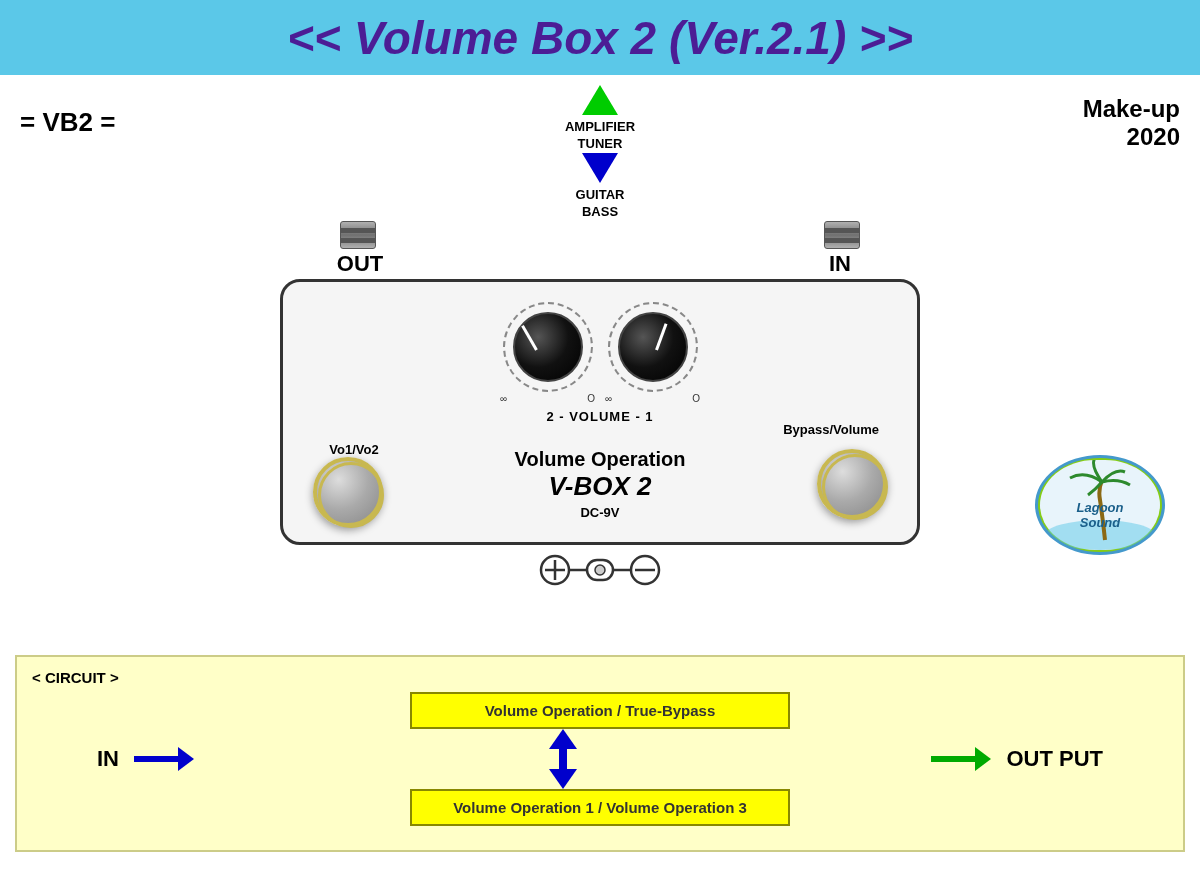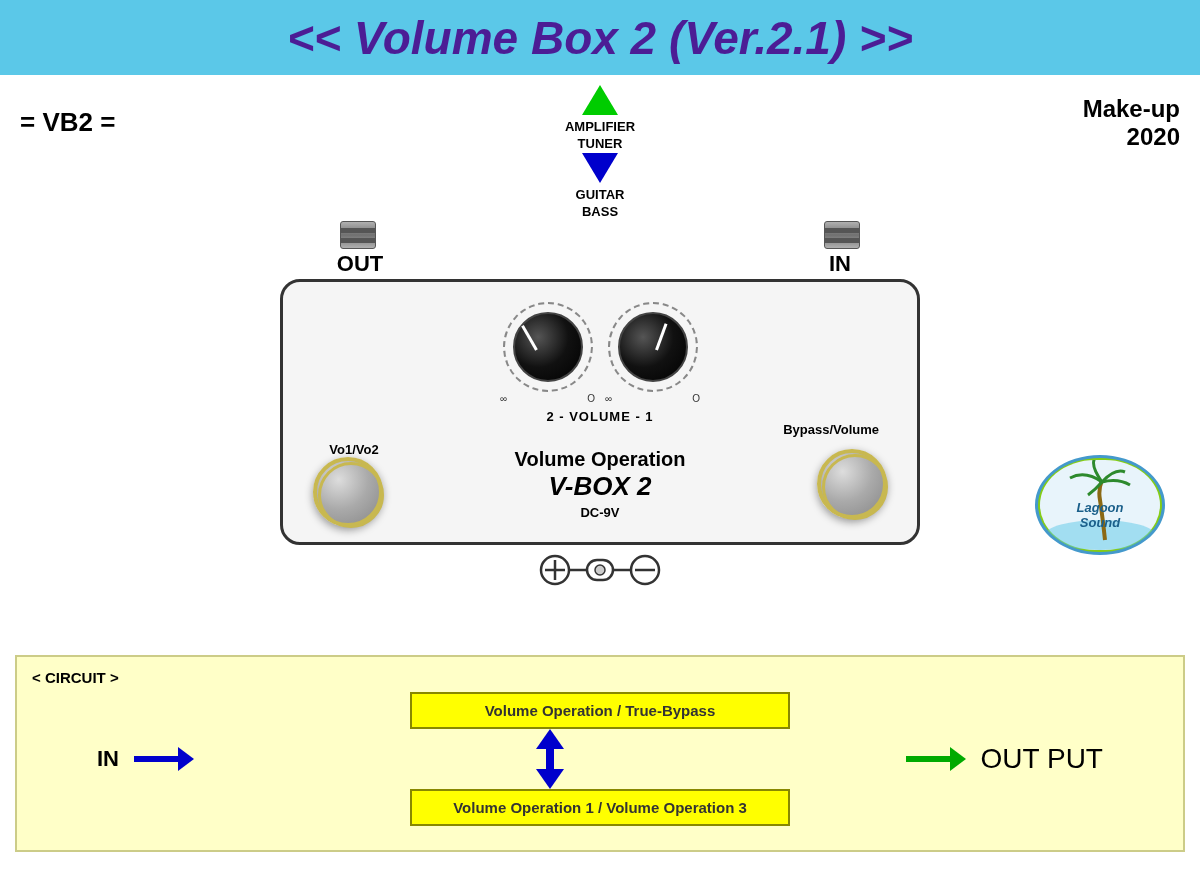--- a/index.html
+++ b/index.html
@@ -405,22 +405,22 @@
       align-items: center;
       width: 100%;
       justify-content: space-between;
       padding: 0 60px;
     }
     .circuit-in-label {
       font-size: 22px;
       font-weight: 900;
     }
     .circuit-out-label {
-      font-size: 28px;
-      font-weight: 400;
+      font-size: 22px;
+      font-weight: 700;
     }
 
     .arrow-right-blue {
       display: inline-block;
       width: 60px;
       height: 24px;
       position: relative;
     }
     .arrow-right-blue::before {
       content: '';

